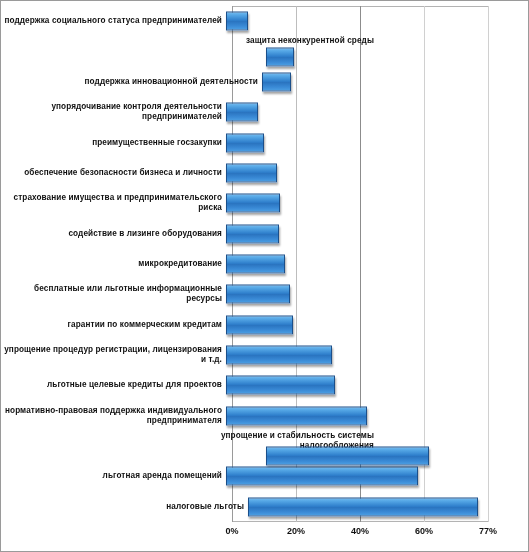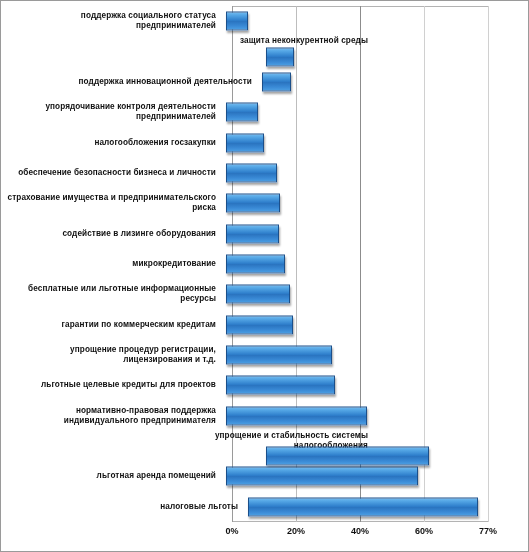--- a/index.html
+++ b/index.html
@@ -62,21 +62,21 @@
   }
   .row {
     position: absolute;
     left: 0;
     width: 529px;
     display: flex;
     align-items: center;
   }
   .row-label {
     width: 225px;
-    padding-right: 10px;
+    padding-right: 4px;
     box-sizing: border-box;
     text-align: right;
     font-size: 8.2px;
     line-height: 10px;
     color: #111111;
     font-weight: bold;
     letter-spacing: 0.1px;
   }
   .bar-cell {
     position: relative;
@@ -156,21 +156,21 @@
           <div class="bar" style="width: 28.8px;"></div>
         </div>
       </div>
       <div class="row" style="top: 91.0588px; height: 30.3529px;">
         <div class="row-label">упорядочивание контроля деятельности предпринимателей</div>
         <div class="bar-cell">
           <div class="bar" style="width: 32px;"></div>
         </div>
       </div>
       <div class="row" style="top: 121.412px; height: 30.3529px;">
-        <div class="row-label">налогообложения госзакупки</div>
+        <div class="row-label">преимущественные госзакупки</div>
         <div class="bar-cell">
           <div class="bar" style="width: 38.4px;"></div>
         </div>
       </div>
       <div class="row" style="top: 151.765px; height: 30.3529px;">
         <div class="row-label">обеспечение безопасности бизнеса и личности</div>
         <div class="bar-cell">
           <div class="bar" style="width: 51.2px;"></div>
         </div>
       </div>

